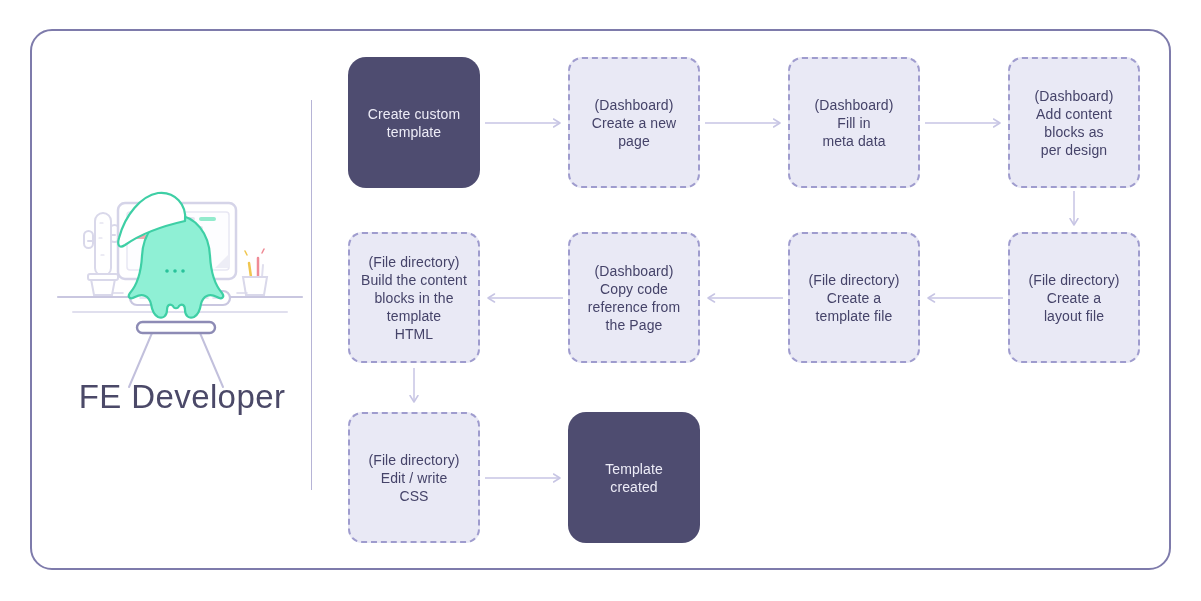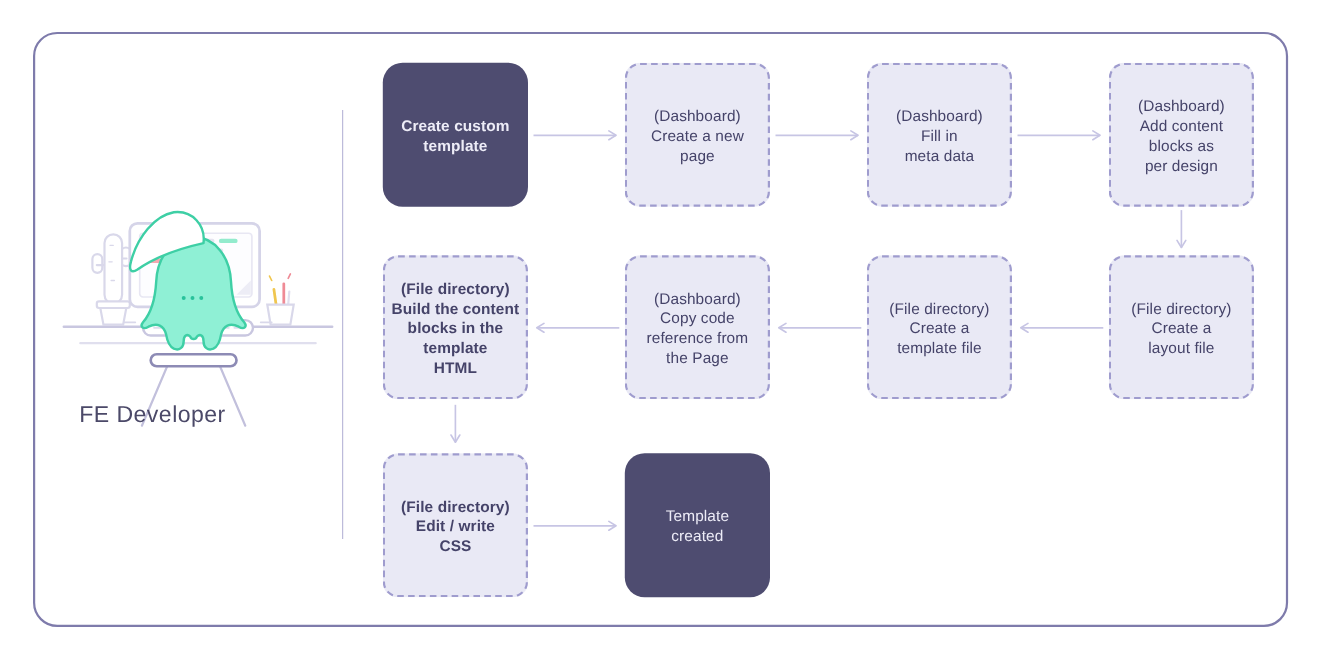--- a/index.html
+++ b/index.html
@@ -43,39 +43,39 @@
     background: var(--solid-node-bg, #4e4c70);
     color: var(--solid-node-text, #edecf7);
     border-radius: 18px;
   }
   .node.dashed {
     background: var(--dashed-node-bg, #e9e9f5);
     color: var(--dashed-node-text, #454369);
     border: 2px dashed var(--dashed-node-border, #9f9cce);
     border-radius: 14px;
   }
-  .c1 { left: 348px; font-weight: bold; } .c2 { left: 568px; } .c3 { left: 788px; } .c4 { left: 1008px; }
+  .c1 { left: 348px; } .c2 { left: 568px; } .c3 { left: 788px; } .c4 { left: 1008px; }
   .r1 { top: 57px; }   .r2 { top: 232px; }  .r3 { top: 412px; }
   .connectors {
     position: absolute;
     left: 0; top: 0;
     width: 1201px; height: 601px;
     pointer-events: none;
   }
   .actor-illustration {
     position: absolute;
     left: 55px; top: 183px;
     width: 250px; height: 215px;
   }
   .actor-label {
     position: absolute;
-    left: 72px; top: 366px;
+    left: 72px; top: 378px;
     width: 220px;
-    text-align: left;
-    font-size: 21px;
+    text-align: center;
+    font-size: 33px;
     letter-spacing: 0.4px;
     color: var(--actor-text, #4b4968);
   }
 </style>
 </head>
 <body>
 
 <div class="frame"></div>
 
 <svg class="actor-illustration" viewBox="0 0 250 215">

